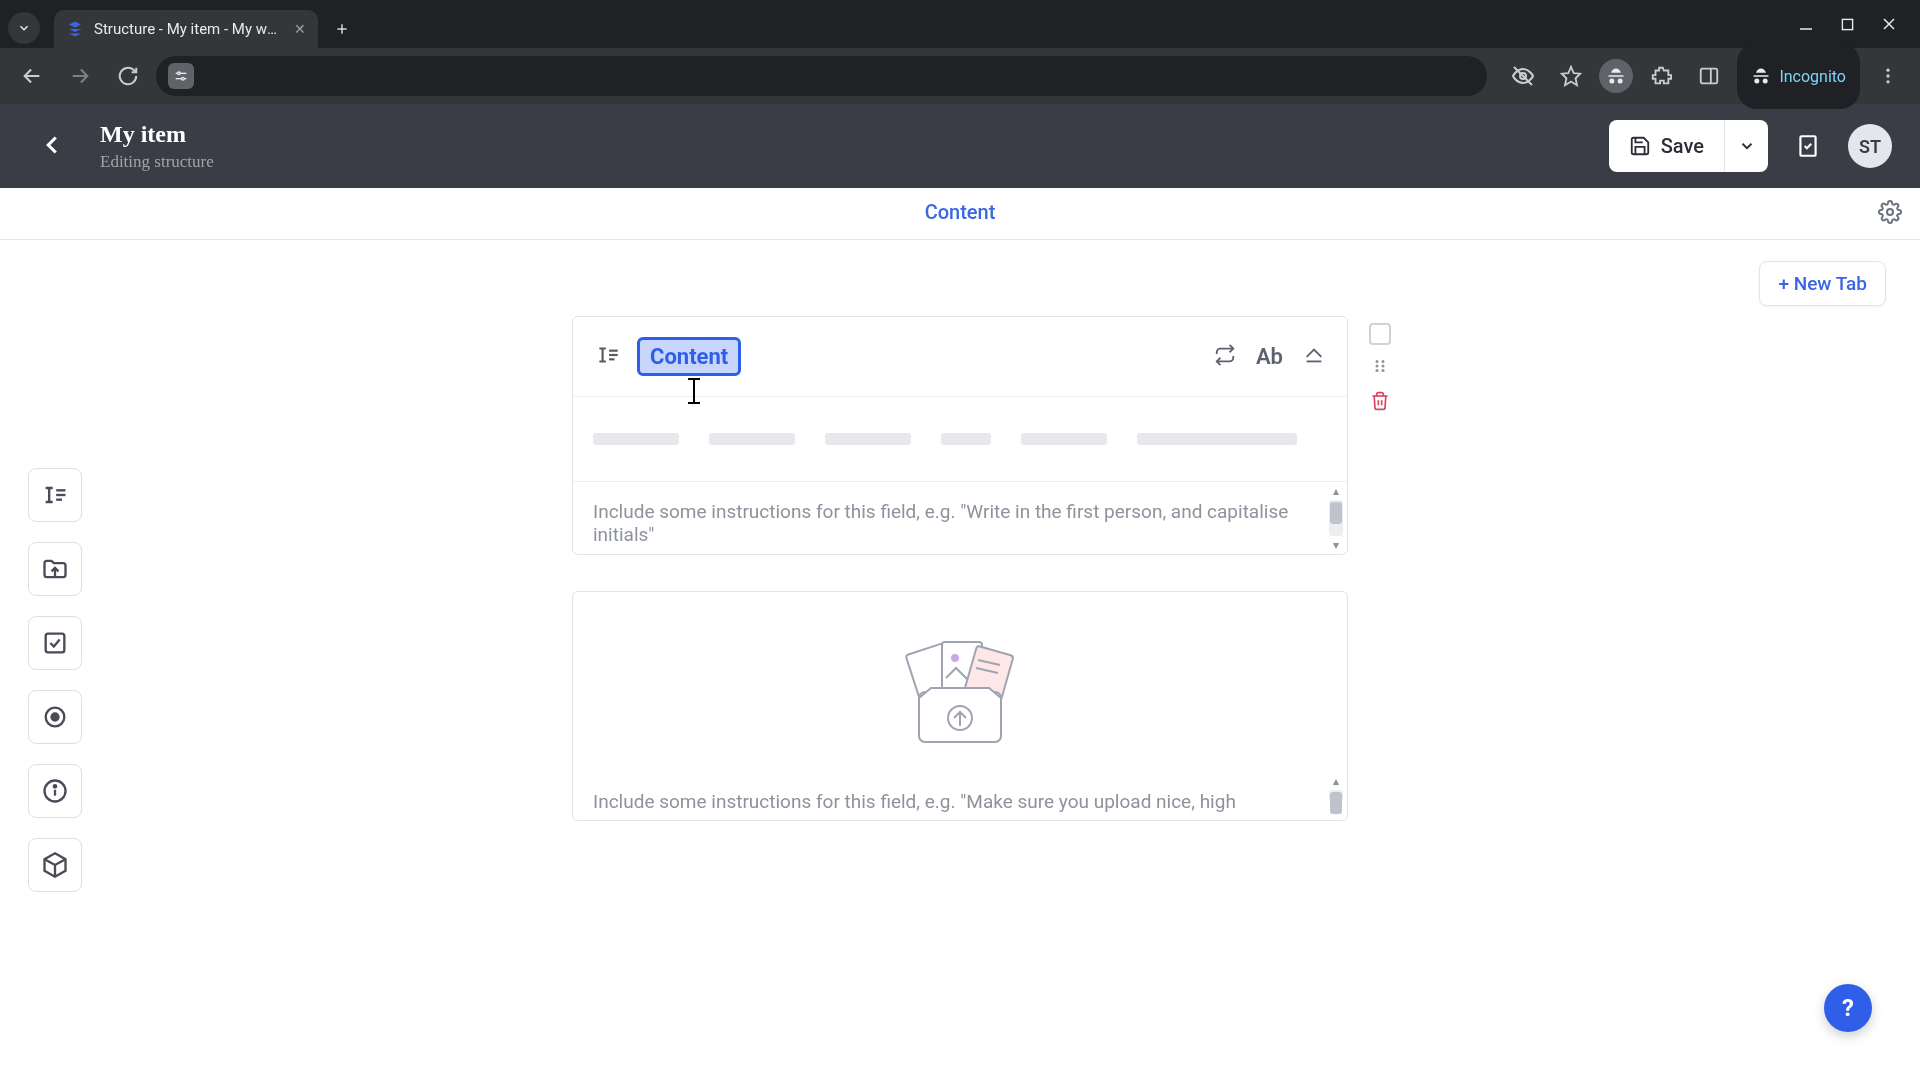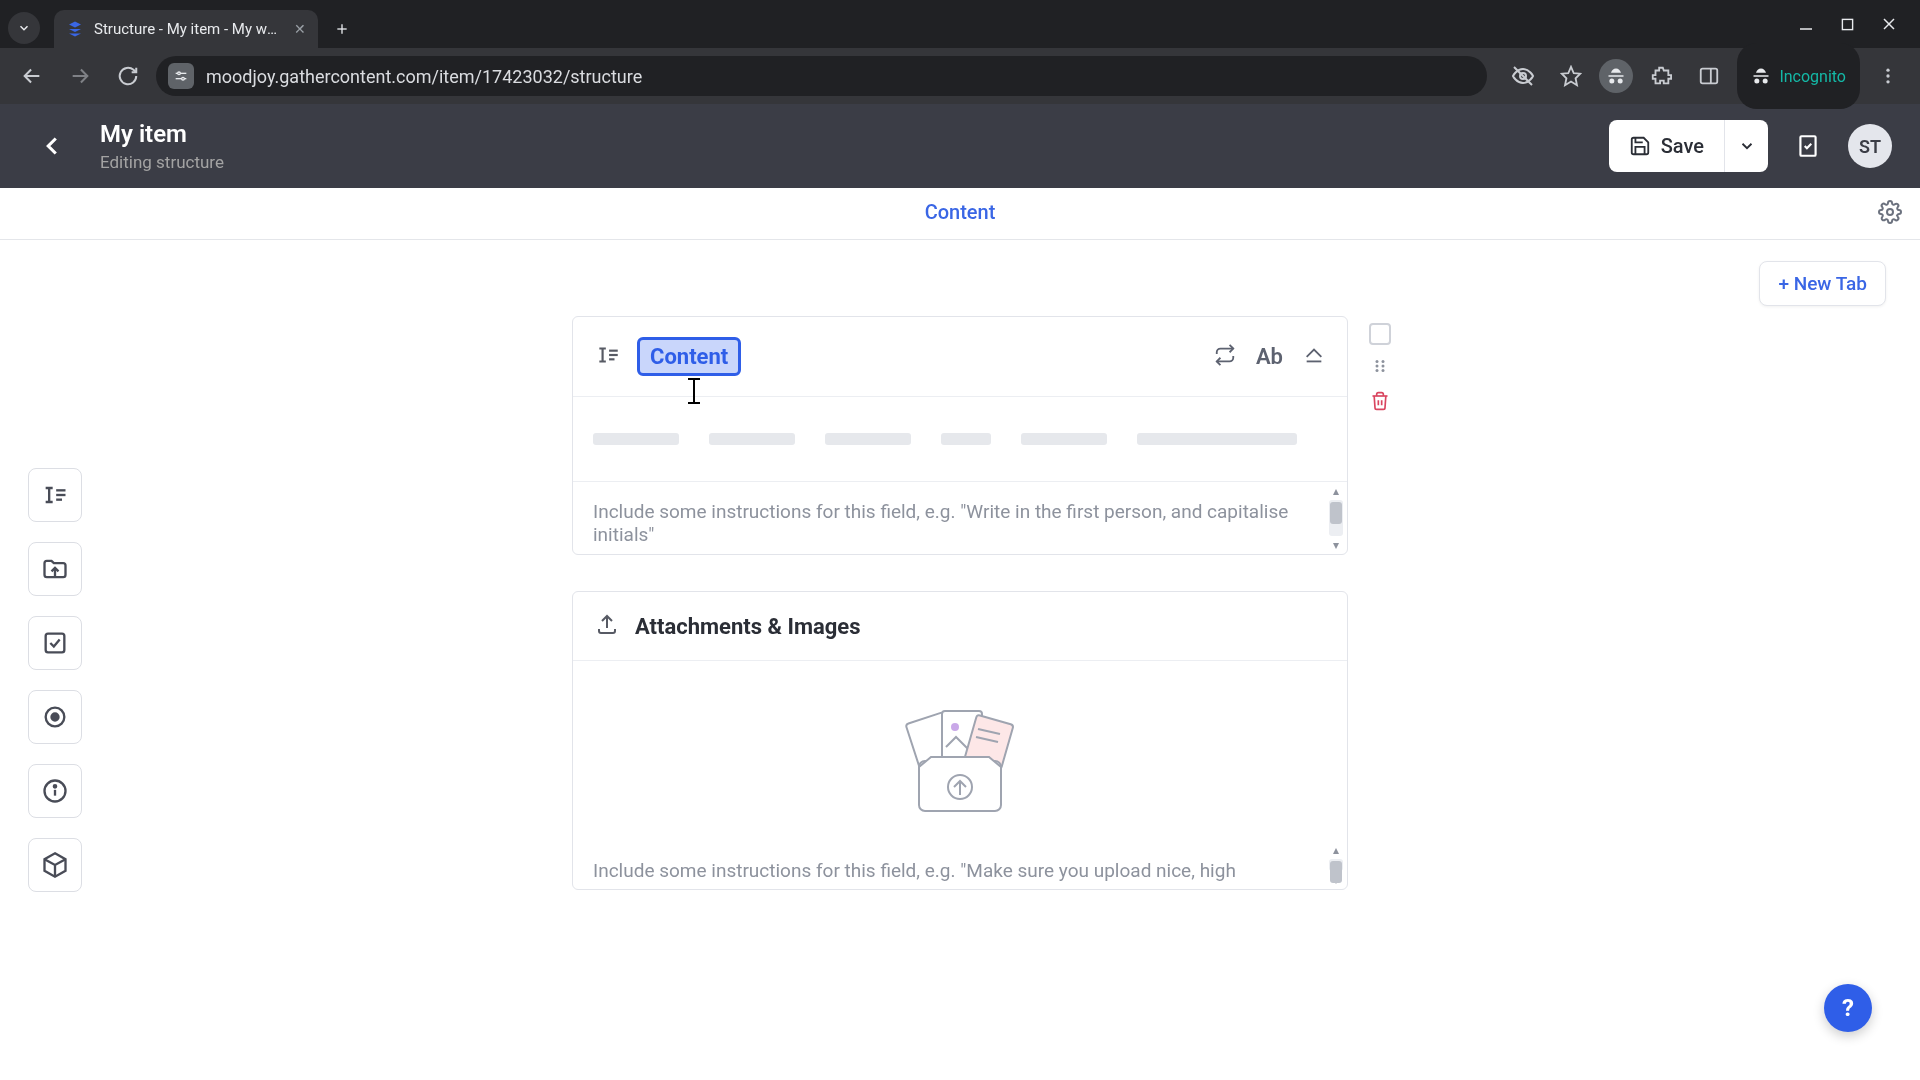--- a/index.html
+++ b/index.html
@@ -17,25 +17,25 @@
 .win-controls { position:absolute; top:0; right:0; height:48px; display:flex; align-items:center; gap:28px; padding-right:24px; color:#e8eaed; }
 .win-controls span svg { display:block; }
 
 .toolbar { height: 56px; background:#35363a; display:flex; align-items:center; padding: 0 12px; gap: 8px; }
 .tool-btn { width:40px; height:40px; display:flex; align-items:center; justify-content:center; color:#c9ccd1; border-radius:50%; }
 .tool-btn.dim { opacity:.5; }
 .addr { flex:1; height:40px; background:#202124; border-radius:20px; display:flex; align-items:center; padding:0 12px; gap:12px; color:#c9ccd1; font-size:18px; }
 .addr .site-chip { width:26px; height:26px; border-radius:6px; background:#5f6368; display:flex; align-items:center; justify-content:center; font-size:13px; }
 .addr .url { color:#dadce0; }
 .right-tools { display:flex; align-items:center; gap:8px; margin-left:8px; }
-.incognito-pill { display:flex; align-items:center; gap:8px; background:#202124; color:#14b8a6; border-radius:20px; padding:23px 14px; }
+.incognito-pill { display:flex; align-items:center; gap:8px; background:#202124; color:#7dd3fc; border-radius:20px; padding:23px 14px; }
 
 
 .app-header { height: 84px; background:#3b3d46; display:flex; align-items:center; justify-content:space-between; padding:0 28px; color:#fff; }
-.app-left { display:flex; align-items:center; gap:24px; }
+.app-left { display:flex; align-items:flex-start; gap:24px;font-family:Liberation Serif, serif; }
 .back-arrow { width:48px; height:48px; display:flex; align-items:center; justify-content:center; }
 .app-title { font-size:24px; font-weight:600; }
 .app-sub { font-size:17px; color:#a3a3a3; margin-top:4px; }
 .app-right { display:flex; align-items:center; gap:20px; }
 .save-group { background:#fff; color:#2b2e36; border-radius:8px; display:flex; align-items:center; height:52px; overflow:hidden; }
 .save-btn { display:flex; align-items:center; gap:10px; padding:8px 20px; height:100%; font-size:20px; font-weight:500; }
 .save-drop { width:44px; height:100%; display:flex; align-items:center; justify-content:center; border-left:1px solid #e2e4ea; }
 .rollup { width:40px; height:40px; display:flex; align-items:center; justify-content:center; }
 .avatar { width:44px; height:44px; border-radius:50%; background:#e4e6ec; color:#3b3d46; display:flex; align-items:center; justify-content:center; font-weight:600; font-size:18px; }
 
@@ -156,21 +156,20 @@
     </div>
     <div class="addr">
       <span class="site-chip">
         <svg width="16" height="16" viewBox="0 0 24 24" stroke="#e8eaed" stroke-width="2" fill="none">
             <line x1="4" y1="8" x2="20" y2="8"></line>
             <line x1="4" y1="16" x2="20" y2="16"></line>
             <circle cx="9" cy="8" r="2" fill="#5f6368"></circle>
             <circle cx="15" cy="16" r="2" fill="#5f6368"></circle>
           </svg>
       </span>
-      <span class="url">moodjoy.gathercontent.com/item/17423032/structure</span>
     </div>
     <div class="right-tools">
       <div class="tool-btn">
         <svg width="24" height="24" viewBox="0 0 24 24" fill="none" stroke="currentColor" stroke-width="2">
             <path d="M2 12s3.5-7 10-7 10 7 10 7-3.5 7-10 7-10-7-10-7z"></path>
             <circle cx="12" cy="12" r="3"></circle>
             <line x1="3" y1="3" x2="21" y2="21"></line>
           </svg>
       </div>
       <div class="tool-btn">
@@ -373,32 +372,20 @@
             <polyline points="3 6 5 6 21 6"></polyline>
             <path d="M19 6l-1 14a2 2 0 0 1-2 2H8a2 2 0 0 1-2-2L5 6"></path>
             <path d="M10 11v6M14 11v6"></path>
             <path d="M8 6V4a2 2 0 0 1 2-2h4a2 2 0 0 1 2 2v2"></path>
           </svg>
       </div>
     </div>
   </div>
 
   <div class="field-card">
-    <div class="field-header">
-      <div class="left">
-        <span class="field-icon">
-          <svg width="24" height="24" viewBox="0 0 24 24" fill="none" stroke="currentColor" stroke-width="2">
-              <path d="M4 17v2a2 2 0 0 0 2 2h12a2 2 0 0 0 2-2v-2"></path>
-              <polyline points="7 9 12 4 17 9"></polyline>
-              <line x1="12" y1="4" x2="12" y2="16"></line>
-            </svg>
-        </span>
-        <span class="field-name">Attachments &amp; Images</span>
-      </div>
-    </div>
     <div class="attach-body">
       <div class="attach-illus">
         <svg width="180" height="120" viewBox="0 0 180 120">
           <g stroke="#9fa4b0" stroke-width="2" fill="#fff">
             <rect x="42" y="16" width="40" height="48" rx="3" transform="rotate(-18 62 40)"></rect>
             <rect x="72" y="10" width="40" height="50" rx="3"></rect>
             <circle cx="85" cy="26" r="4" fill="#c9a8e8" stroke="none"></circle>
             <polyline points="76 46 86 36 100 50" fill="none"></polyline>
             <rect x="100" y="18" width="38" height="46" rx="3" transform="rotate(16 119 41)" fill="#fde7e7"></rect>
             <line x1="108" y1="28" x2="130" y2="33"></line>

